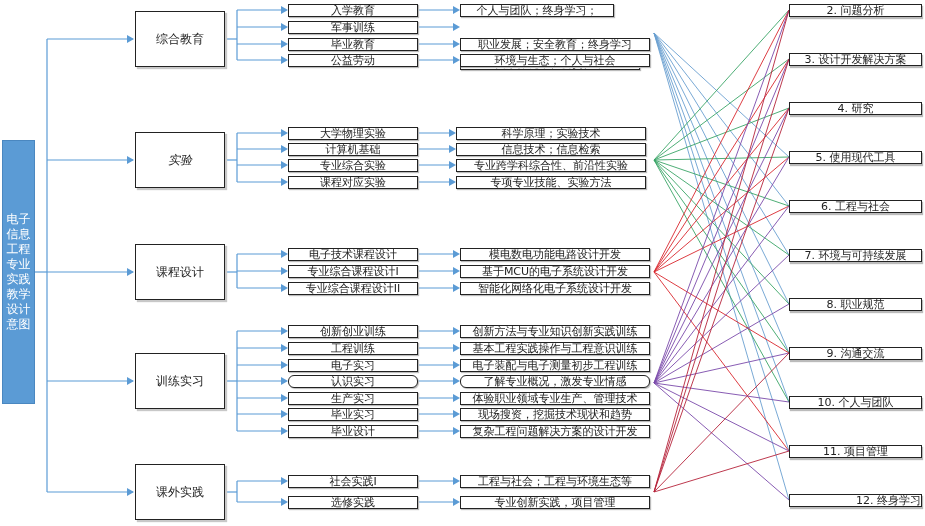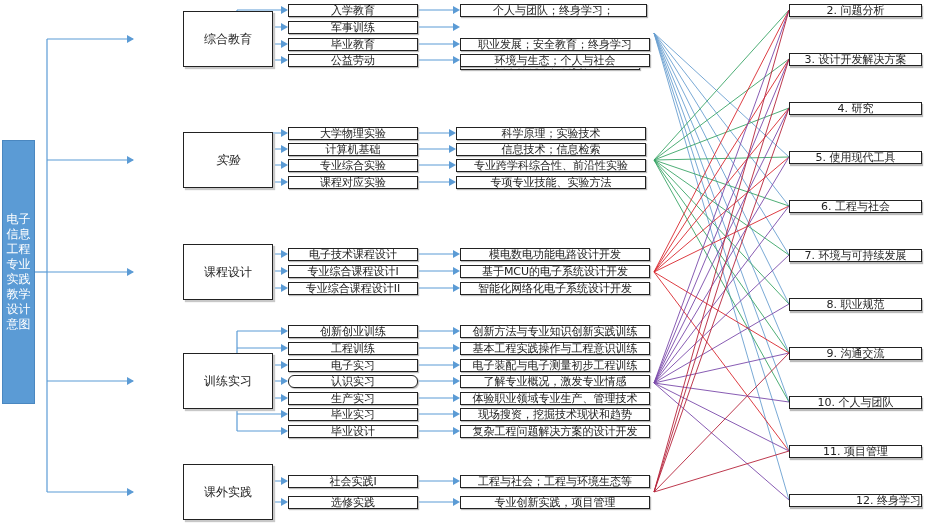--- a/index.html
+++ b/index.html
@@ -7,21 +7,21 @@
          font-family: "DejaVu Sans", "Liberation Sans", sans-serif; }
   #lines { position:absolute; left:0; top:0; width:925px; height:526px; }
   .root { position:absolute; left:2px; top:140px; width:33px; height:264px;
           background:#5b9bd5; border:1px solid #4a87c0; color:#fff;
           font-size:12px; line-height:15px; display:flex; align-items:center;
           justify-content:center; text-align:center; box-sizing:border-box;
           padding:0 3px; letter-spacing:0; word-break:break-all; }
   .cat { position:absolute; left:135px; width:90px; height:56px;
          border:1px solid #222; background:#fff; box-sizing:border-box;
          display:flex; align-items:center; justify-content:center;
-         font-size:12px; color:#222; box-shadow:2px 2px 1px #c8c8c8;margin-left:48px; }
+         font-size:12px; color:#222; box-shadow:2px 2px 1px #c8c8c8; }
   .item { position:absolute; left:288px; width:130px; height:13px;
           border:1px solid #222; background:#fff; box-sizing:border-box;
           font-size:11px; line-height:11px; text-align:center; color:#222;
           box-shadow:1px 1px 1px #bbb; white-space:nowrap; overflow:hidden; }
   .desc { position:absolute; left:460px; width:190px; height:13px;
           border:1px solid #222; background:#fff; box-sizing:border-box;
           font-size:11px; line-height:11px; text-align:center; color:#222;
           box-shadow:1px 1px 1px #bbb; white-space:nowrap; overflow:hidden; }
   .outcome { position:absolute; left:789px; width:133px; height:13px;
              border:1px solid #222; background:#fff; box-sizing:border-box;
@@ -174,21 +174,21 @@
     <line x1="654" y1="492" x2="789" y2="108" stroke="#b5233a" stroke-width="0.9"></line>
     <line x1="654" y1="492" x2="789" y2="353" stroke="#b5233a" stroke-width="0.9"></line>
     <line x1="654" y1="492" x2="789" y2="451" stroke="#b5233a" stroke-width="0.9"></line>
   </svg>
 
 <div class="root">电子信息工程专业实践教学设计意图</div>
 
 <div id="cats">
     <div class="cat" style="top: 11px;">综合教育</div>
     <div class="item" style="top: 4px;">入学教育</div>
-    <div class="desc" style="top: 4px; left: 460px; width: 187px;">个人与团队；终身学习；</div>
+    <div class="desc" style="top: 4px; left: 460px; width: 154px;">个人与团队；终身学习；</div>
     <div class="item" style="top: 21px;">军事训练</div>
     <div class="desc" style="top: 37px; left: 460px; width: 180px; margin-top: 20px;">健康体魄；社会责任；</div>
     <div class="item" style="top: 38px;">毕业教育</div>
     <div class="desc" style="top: 38px; left: 460px; width: 190px;">职业发展；安全教育；终身学习</div>
     <div class="item" style="top: 54px;">公益劳动</div>
     <div class="desc" style="top: 54px; left: 460px; width: 190px;">环境与生态；个人与社会</div>
     <div class="cat" style="top: 132px; font-style: italic;">实验</div>
     <div class="item" style="top: 127px;">大学物理实验</div>
     <div class="desc" style="top: 127px; left: 456px; width: 190px;">科学原理；实验技术</div>
     <div class="item" style="top: 143px;">计算机基础</div>
@@ -205,21 +205,21 @@
     <div class="item" style="top: 282px;">专业综合课程设计II</div>
     <div class="desc" style="top: 282px; left: 460px; width: 190px;">智能化网络化电子系统设计开发</div>
     <div class="cat" style="top: 353px;">训练实习</div>
     <div class="item" style="top: 325px;">创新创业训练</div>
     <div class="desc" style="top: 325px; left: 460px; width: 190px;">创新方法与专业知识创新实践训练</div>
     <div class="item" style="top: 342px;">工程训练</div>
     <div class="desc" style="top: 342px; left: 460px; width: 190px;">基本工程实践操作与工程意识训练</div>
     <div class="item" style="top: 359px;">电子实习</div>
     <div class="desc" style="top: 359px; left: 460px; width: 190px;">电子装配与电子测量初步工程训练</div>
     <div class="item" style="top: 375px; border-radius: 6px;">认识实习</div>
-    <div class="desc" style="top: 375px; left: 460px; width: 190px;">了解专业概况，激发专业情感</div>
+    <div class="desc" style="top: 375px; left: 460px; width: 190px; border-radius: 6px;">了解专业概况，激发专业情感</div>
     <div class="item" style="top: 392px;">生产实习</div>
     <div class="desc" style="top: 392px; left: 460px; width: 190px;">体验职业领域专业生产、管理技术</div>
     <div class="item" style="top: 408px;">毕业实习</div>
     <div class="desc" style="top: 408px; left: 460px; width: 190px;">现场搜资，挖掘技术现状和趋势</div>
     <div class="item" style="top: 425px;">毕业设计</div>
     <div class="desc" style="top: 425px; left: 460px; width: 190px;">复杂工程问题解决方案的设计开发</div>
     <div class="cat" style="top: 464px;">课外实践</div>
     <div class="item" style="top: 475px;">社会实践I</div>
     <div class="desc" style="top: 475px; left: 460px; width: 190px;">工程与社会；工程与环境生态等</div>
     <div class="item" style="top: 496px;">选修实践</div>

